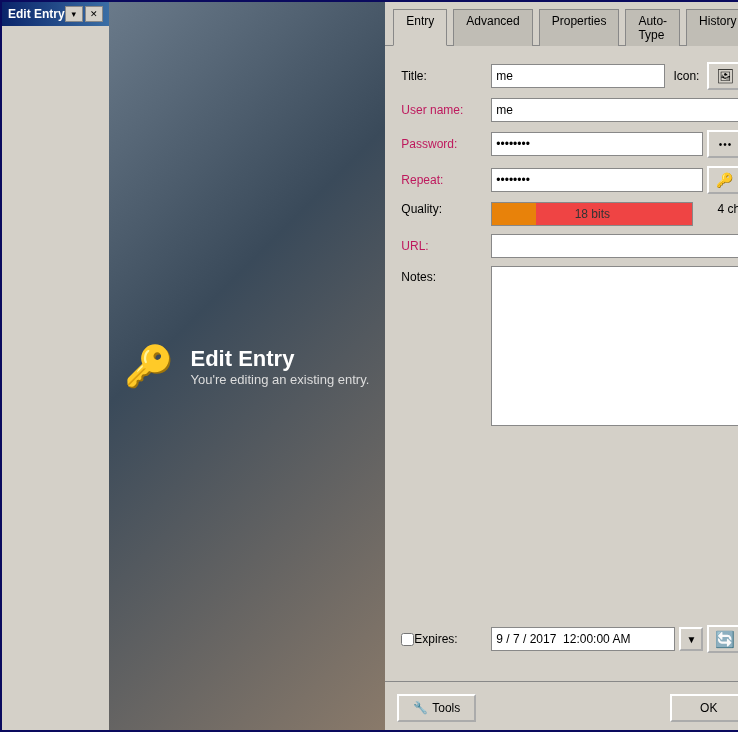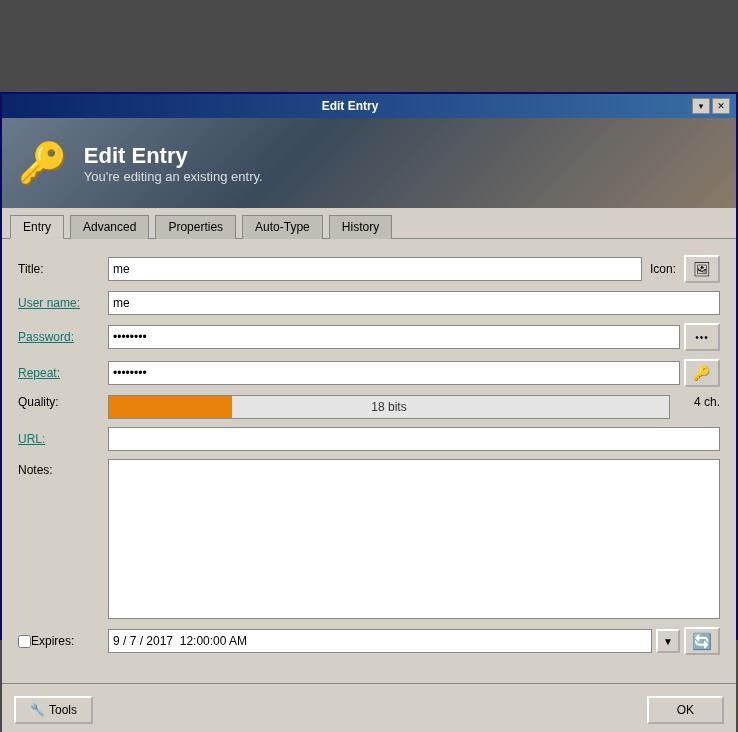--- a/index.html
+++ b/index.html
@@ -8,25 +8,25 @@
       font-size: 13px;
       background: #4a4a4a;
       display: flex;
       justify-content: center;
       align-items: center;
       width: 738px;
       height: 732px;
     }
     .window {
       width: 738px;
-      height: 548px;
+      height: 732px;
       background: #d4d0c8;
       border: 2px solid #0a0a5e;
       display: flex;
-      flex-direction: column;
+      flex-direction: row;
     }
     .titlebar {
       background: linear-gradient(to right, #0a246a, #3a6ea5);
       color: white;
       padding: 3px 6px;
       display: flex;
       align-items: center;
       justify-content: space-between;
       height: 24px;
       flex-shrink: 0;
@@ -115,24 +115,23 @@
       gap: 0;
     }
     .form-row {
       display: flex;
       align-items: center;
       margin-bottom: 8px;
     }
     .form-label {
       width: 90px;
       font-size: 12px;
-      color: #0f766e;
+      color: #be185d;
       text-align: left;
       flex-shrink: 0;
-      text-decoration: underline;
     }
     .form-input {
       flex: 1;
       height: 24px;
       border: 1px solid #888;
       background: white;
       padding: 2px 4px;
       font-size: 12px;
       font-family: inherit;
     }
@@ -192,21 +191,21 @@
       margin-bottom: 8px;
     }
     .quality-label {
       width: 90px;
       font-size: 12px;
       flex-shrink: 0;
     }
     .quality-bar-container {
       flex: 1;
       height: 24px;
-      background: #e5e5e5;
+      background: #ef4444;
       border: 1px solid #888;
       position: relative;
       display: flex;
       align-items: center;
     }
     .quality-bar-fill {
       height: 100%;
       background: #e8820a;
       width: 22%;
     }

